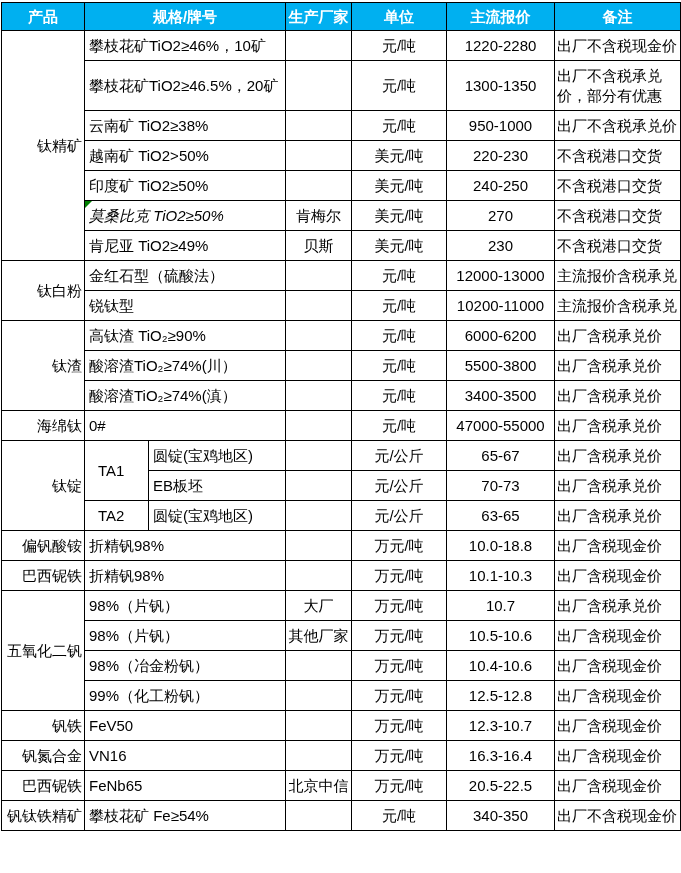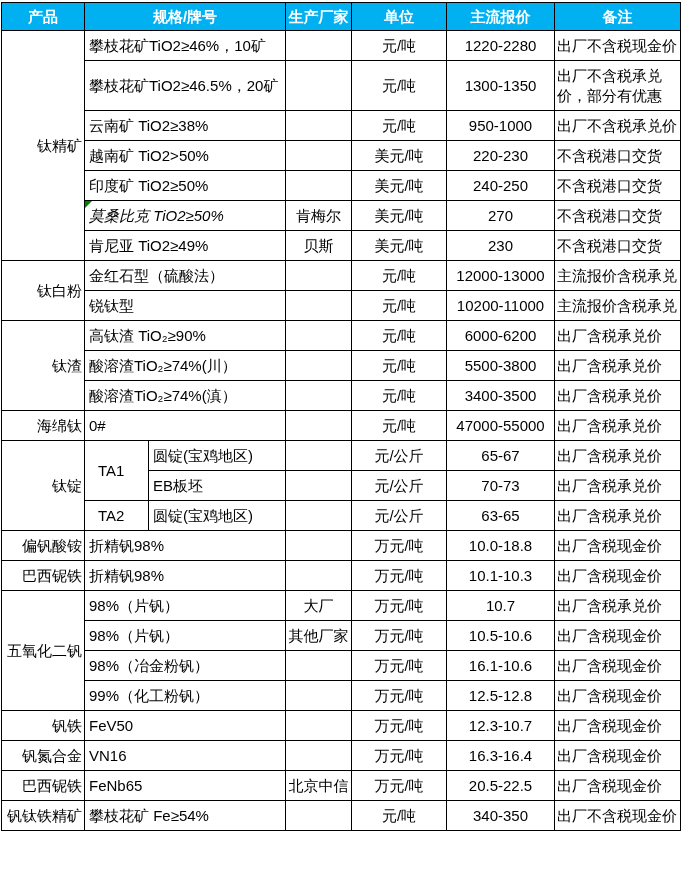--- a/index.html
+++ b/index.html
@@ -198,21 +198,21 @@
       <td class="spec" colspan="2">98%（片钒）</td>
       <td class="ctr">其他厂家</td>
       <td class="ctr">万元/吨</td>
       <td class="ctr">10.5-10.6</td>
       <td class="note">出厂含税现金价</td>
     </tr>
     <tr>
       <td class="spec" colspan="2">98%（冶金粉钒）</td>
       <td class="ctr"></td>
       <td class="ctr">万元/吨</td>
-      <td class="ctr">16.1-10.6</td>
+      <td class="ctr">10.4-10.6</td>
       <td class="note">出厂含税现金价</td>
     </tr>
     <tr>
       <td class="spec" colspan="2">99%（化工粉钒）</td>
       <td class="ctr"></td>
       <td class="ctr">万元/吨</td>
       <td class="ctr">12.5-12.8</td>
       <td class="note">出厂含税现金价</td>
     </tr>
     <tr>

